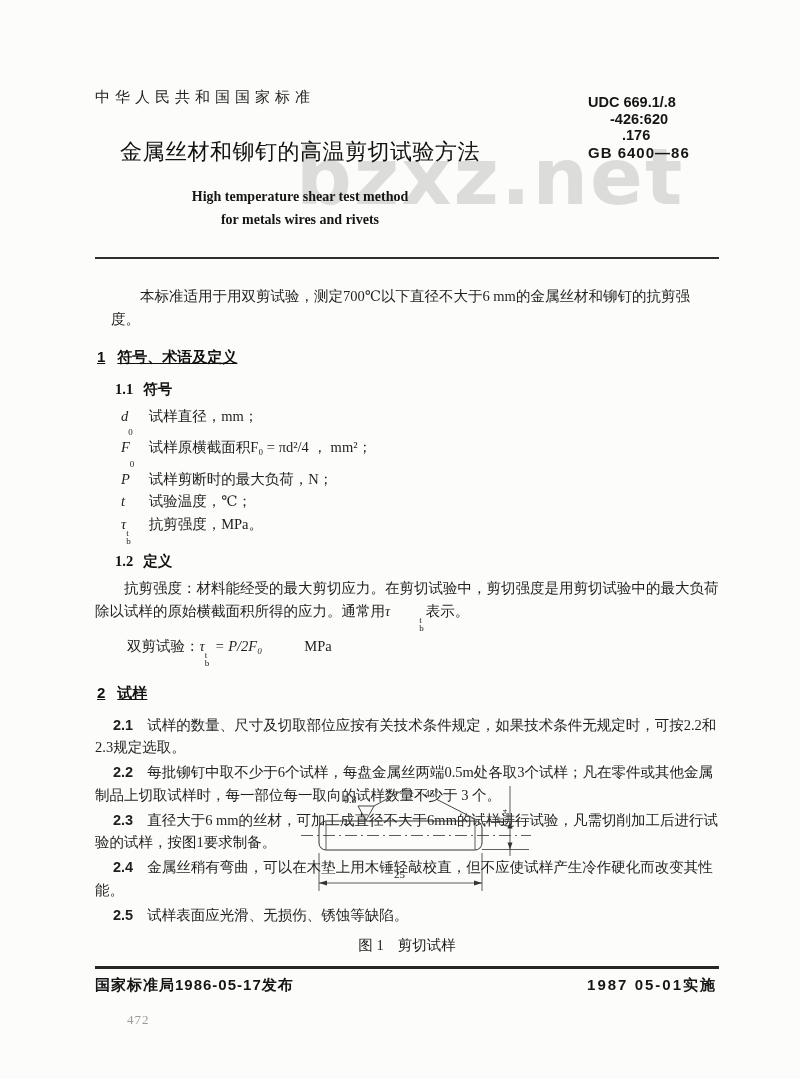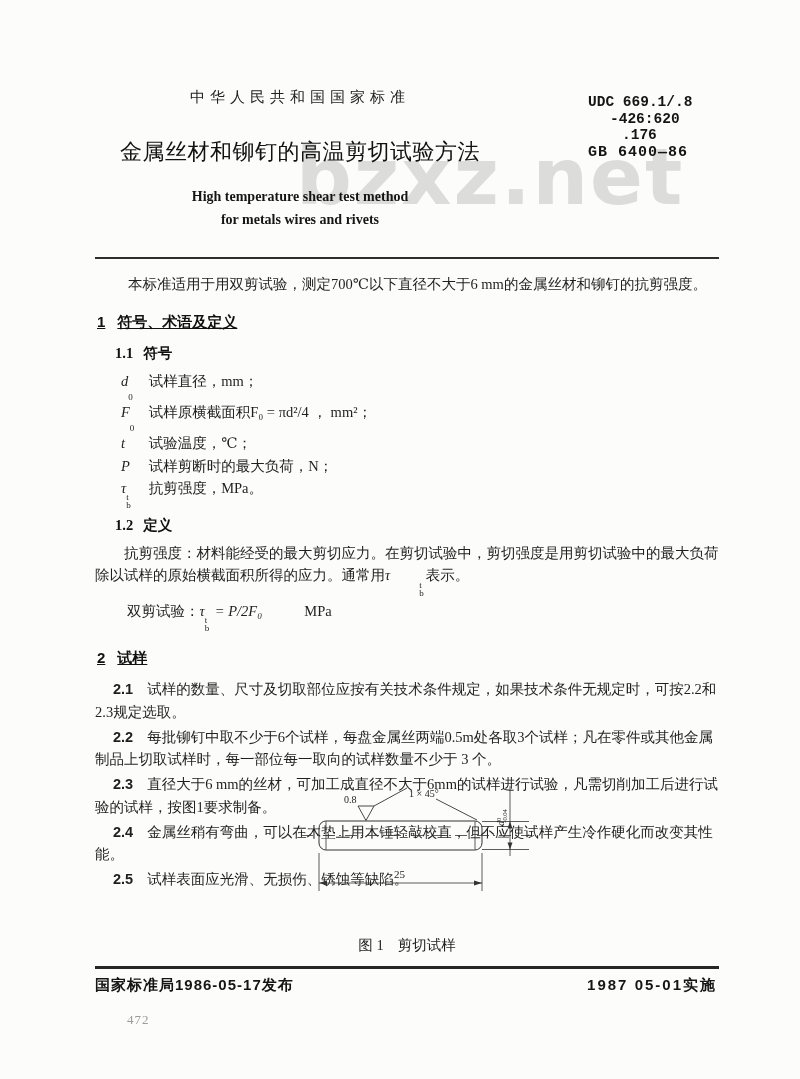--- a/index.html
+++ b/index.html
@@ -12,49 +12,49 @@
   .sans{font-family:"Liberation Sans","DejaVu Sans",sans-serif;}
   
   .watermark{
     position:absolute;left:296px;top:138px;z-index:0;
     font-family:"DejaVu Sans","Liberation Sans",sans-serif;
     font-weight:bold;font-size:78px;line-height:78px;
     color:#dcdcda;letter-spacing:2px;user-select:none;
   }
   
   .hdr-org{
-    position:absolute;left:95px;top:88px;width:410px;text-align:center;
+    position:absolute;left:95px;top:88px;width:410px;text-align:left;
     font-size:15px;letter-spacing:5px;color:#222;z-index:1;
   }
   .hdr-title{
     position:absolute;left:95px;top:137px;width:410px;text-align:center;
     font-weight:normal;font-size:22px;letter-spacing:0.5px;color:#111;z-index:1;
   }
   .hdr-sub{
     position:absolute;left:95px;top:185px;width:410px;text-align:center;
     font-weight:bold;font-size:14px;line-height:23px;color:#151515;z-index:1;
   }
   .udc{
     position:absolute;left:588px;top:94px;width:135px;z-index:1;
     font-weight:bold;font-size:14.5px;line-height:16.5px;color:#151515;
-    font-family:Liberation Mono, monospace;
+    font-family:Liberation Sans, sans-serif;
   }
   .udc .l2{margin-left:22px;}
   .udc .l3{margin-left:34px;}
   .udc .code{margin-top:1px;letter-spacing:1px;font-size:15px;}
   .rule-top{
     position:absolute;left:95px;top:257px;width:624px;height:2px;
     background:#2e2e2e;z-index:1;
   }
   
   .bodycol{
     position:absolute;left:95px;top:269px;width:626px;z-index:1;
     font-size:14.5px;line-height:22.5px;
   }
-  .indent{text-indent:2em;margin:4px;}
+  .indent{text-indent:2em;margin:16px;}
   .h-sec{
     font-family:"Liberation Sans","DejaVu Sans",sans-serif;
     font-weight:bold;font-size:15px;margin:15px 0 9px 2px;color:#111;text-decoration:underline;
   }
   .h-sec .num{margin-right:12px;}
   .h-sub{
     font-family:Liberation Serif, serif;
     font-weight:bold;font-size:14.5px;margin:5px 0 5px 20px;color:#111;
   }
   .h-sub .num{margin-right:10px;}
@@ -143,26 +143,26 @@
     <span>试样直径，mm；</span>
   </div>
   <div class="symline">
     <span class="sym"><span>F</span><span class="supsub">
           <sup></sup>
           <sub>0</sub>
         </span></span>
     <span>试样原横截面积F₀ = πd²/4 ， mm²；</span>
   </div>
   <div class="symline">
+    <span class="sym"><span>P</span></span>
+    <span>试样剪断时的最大负荷，N；</span>
+  </div>
+  <div class="symline">
     <span class="sym"><span>t</span></span>
     <span>试验温度，℃；</span>
-  </div>
-  <div class="symline">
-    <span class="sym"><span>P</span></span>
-    <span>试样剪断时的最大负荷，N；</span>
   </div>
   <div class="symline">
     <span class="sym"><span>τ</span><span class="supsub">
           <sup>t</sup>
           <sub>b</sub>
         </span></span>
     <span>抗剪强度，MPa。</span>
   </div>
 
   <div class="h-sub">

